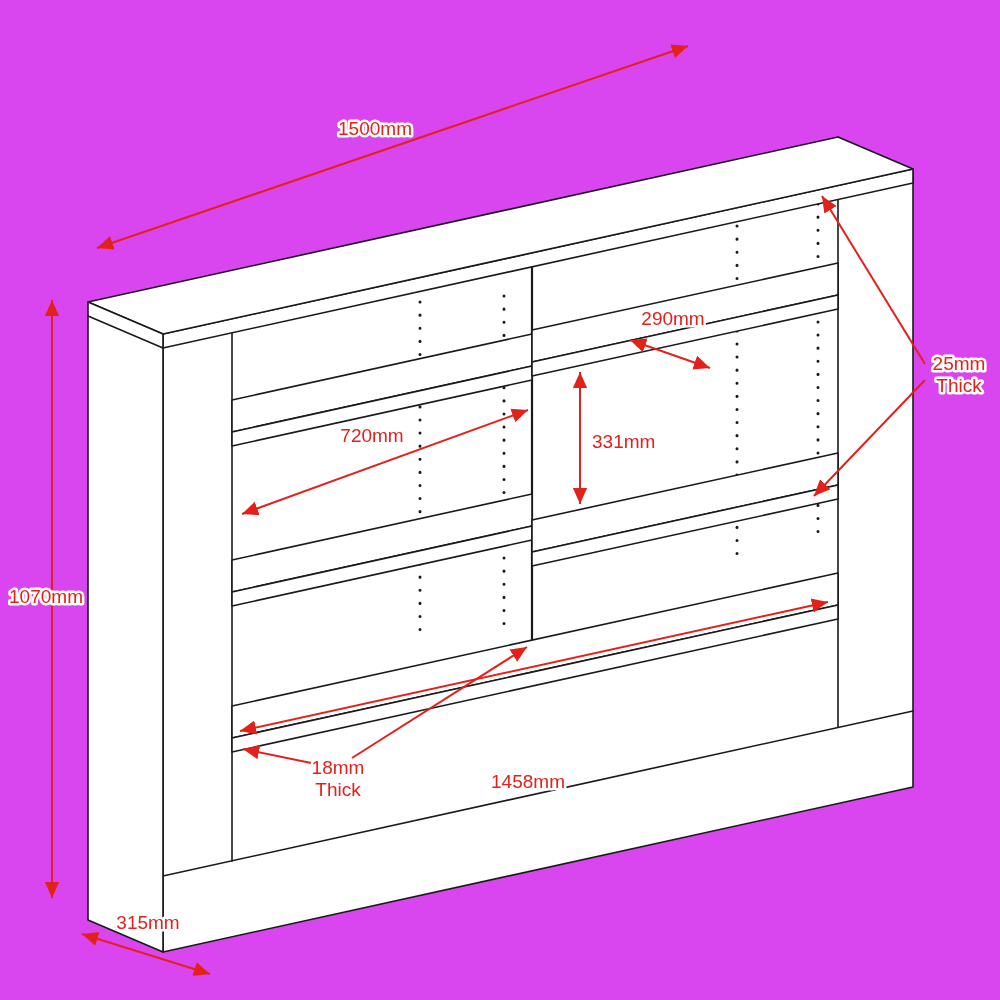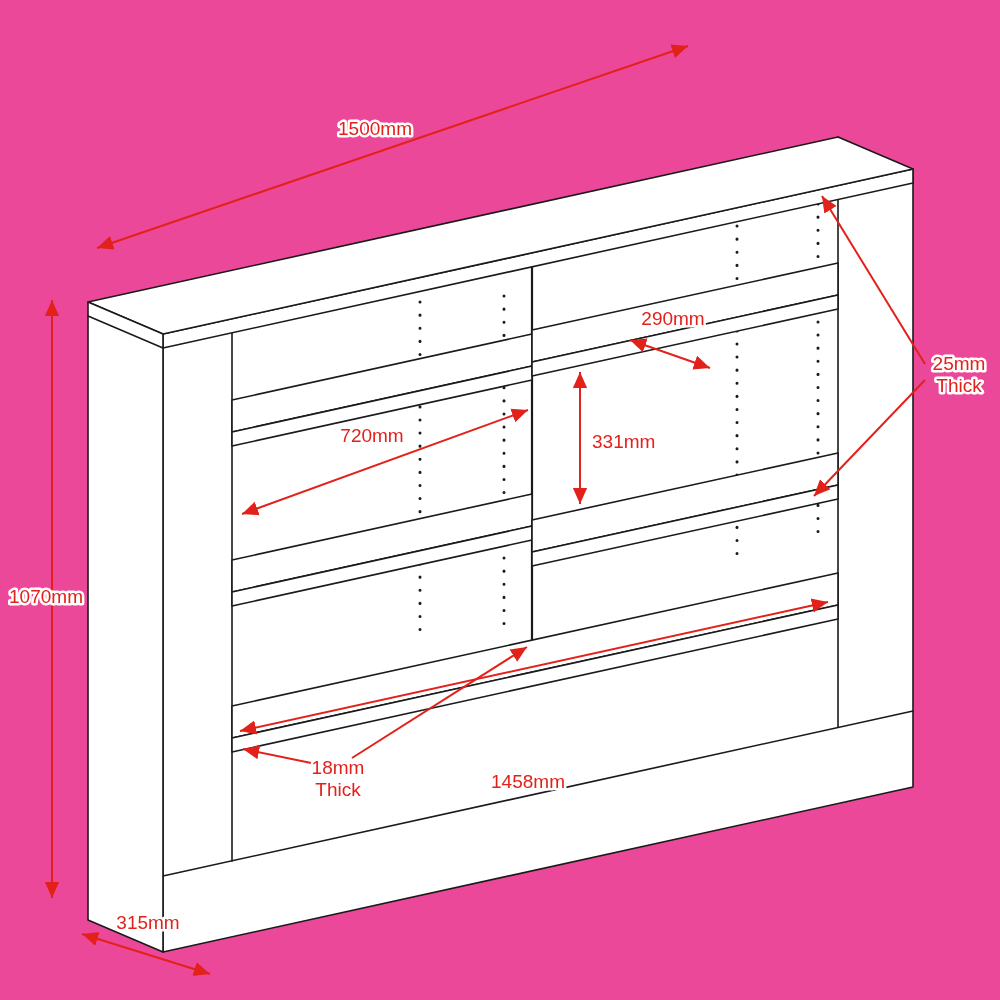--- a/index.html
+++ b/index.html
@@ -1,16 +1,16 @@
 <!DOCTYPE html>
 <html><head>
 <meta charset="utf-8">
 <style>
   html,body{margin:0;padding:0;background:#ffffff;width:1000px;height:1000px;}
-  .drawing-wrap{width:1000px;height:1000px;position:relative;background:#ec4899;}
+  .drawing-wrap{width:1000px;height:1000px;position:relative;background:#d946ef;}
   svg{display:block;}
   .edge{fill:none;stroke:#1a1a1a;stroke-width:1.6;stroke-linejoin:round;stroke-linecap:round;}
   .face{fill:#ffffff;stroke:#1a1a1a;stroke-width:1.6;stroke-linejoin:round;}
   .thick{stroke-width:2.2;}
   .holes{fill:none;stroke:#1a1a1a;stroke-width:3;stroke-dasharray:0.1 13;stroke-linecap:round;}
   .dimline{fill:none;stroke:#e3211b;stroke-width:2;}
   .dim{fill:#e3211b;font-family:"Liberation Sans", sans-serif;font-size:19px;
        paint-order:stroke;stroke:#ffffff;stroke-width:5px;stroke-linejoin:round;}
 </style>
 </head>

